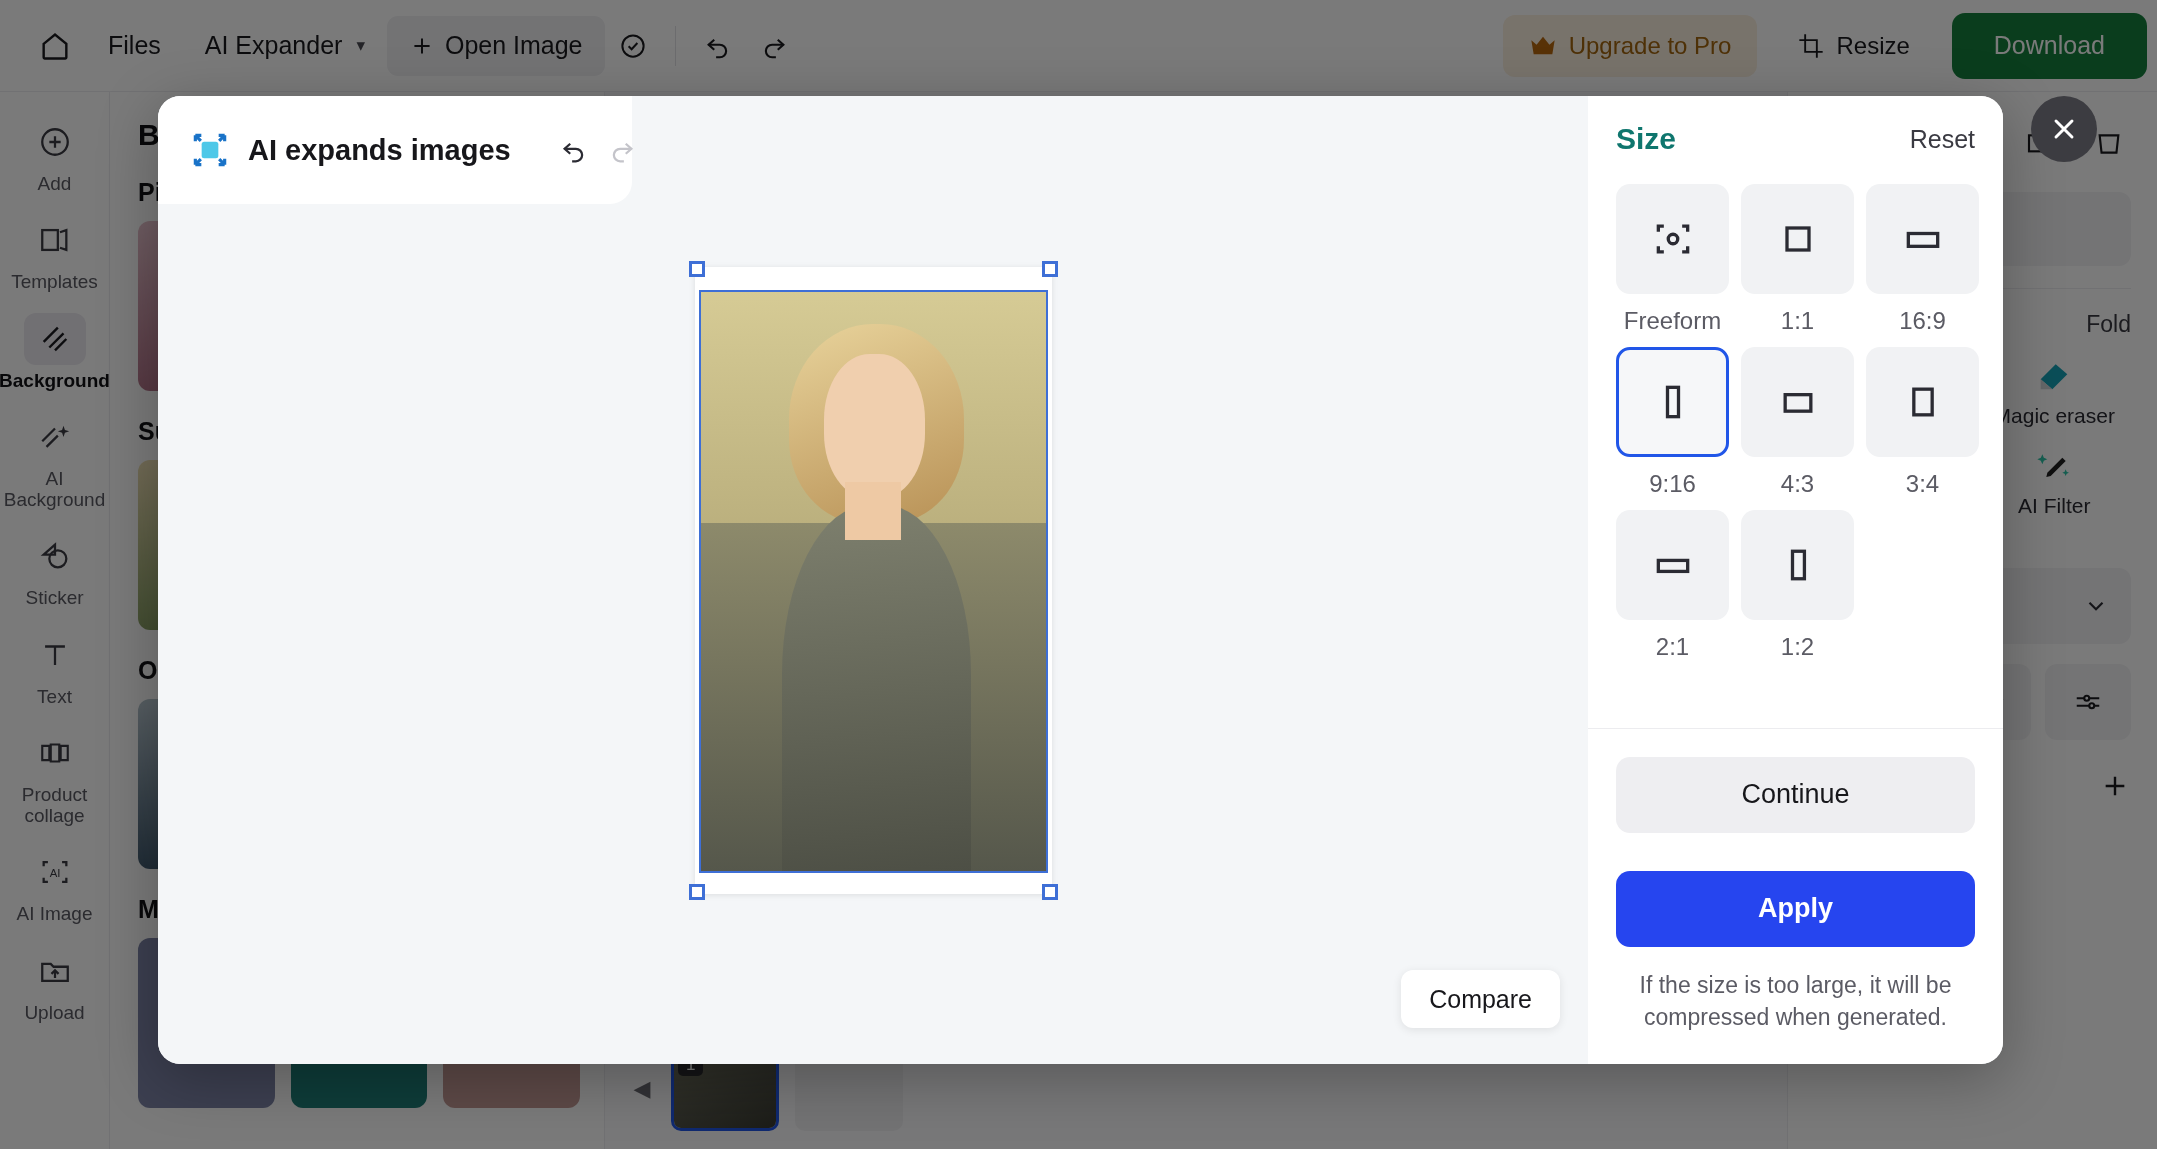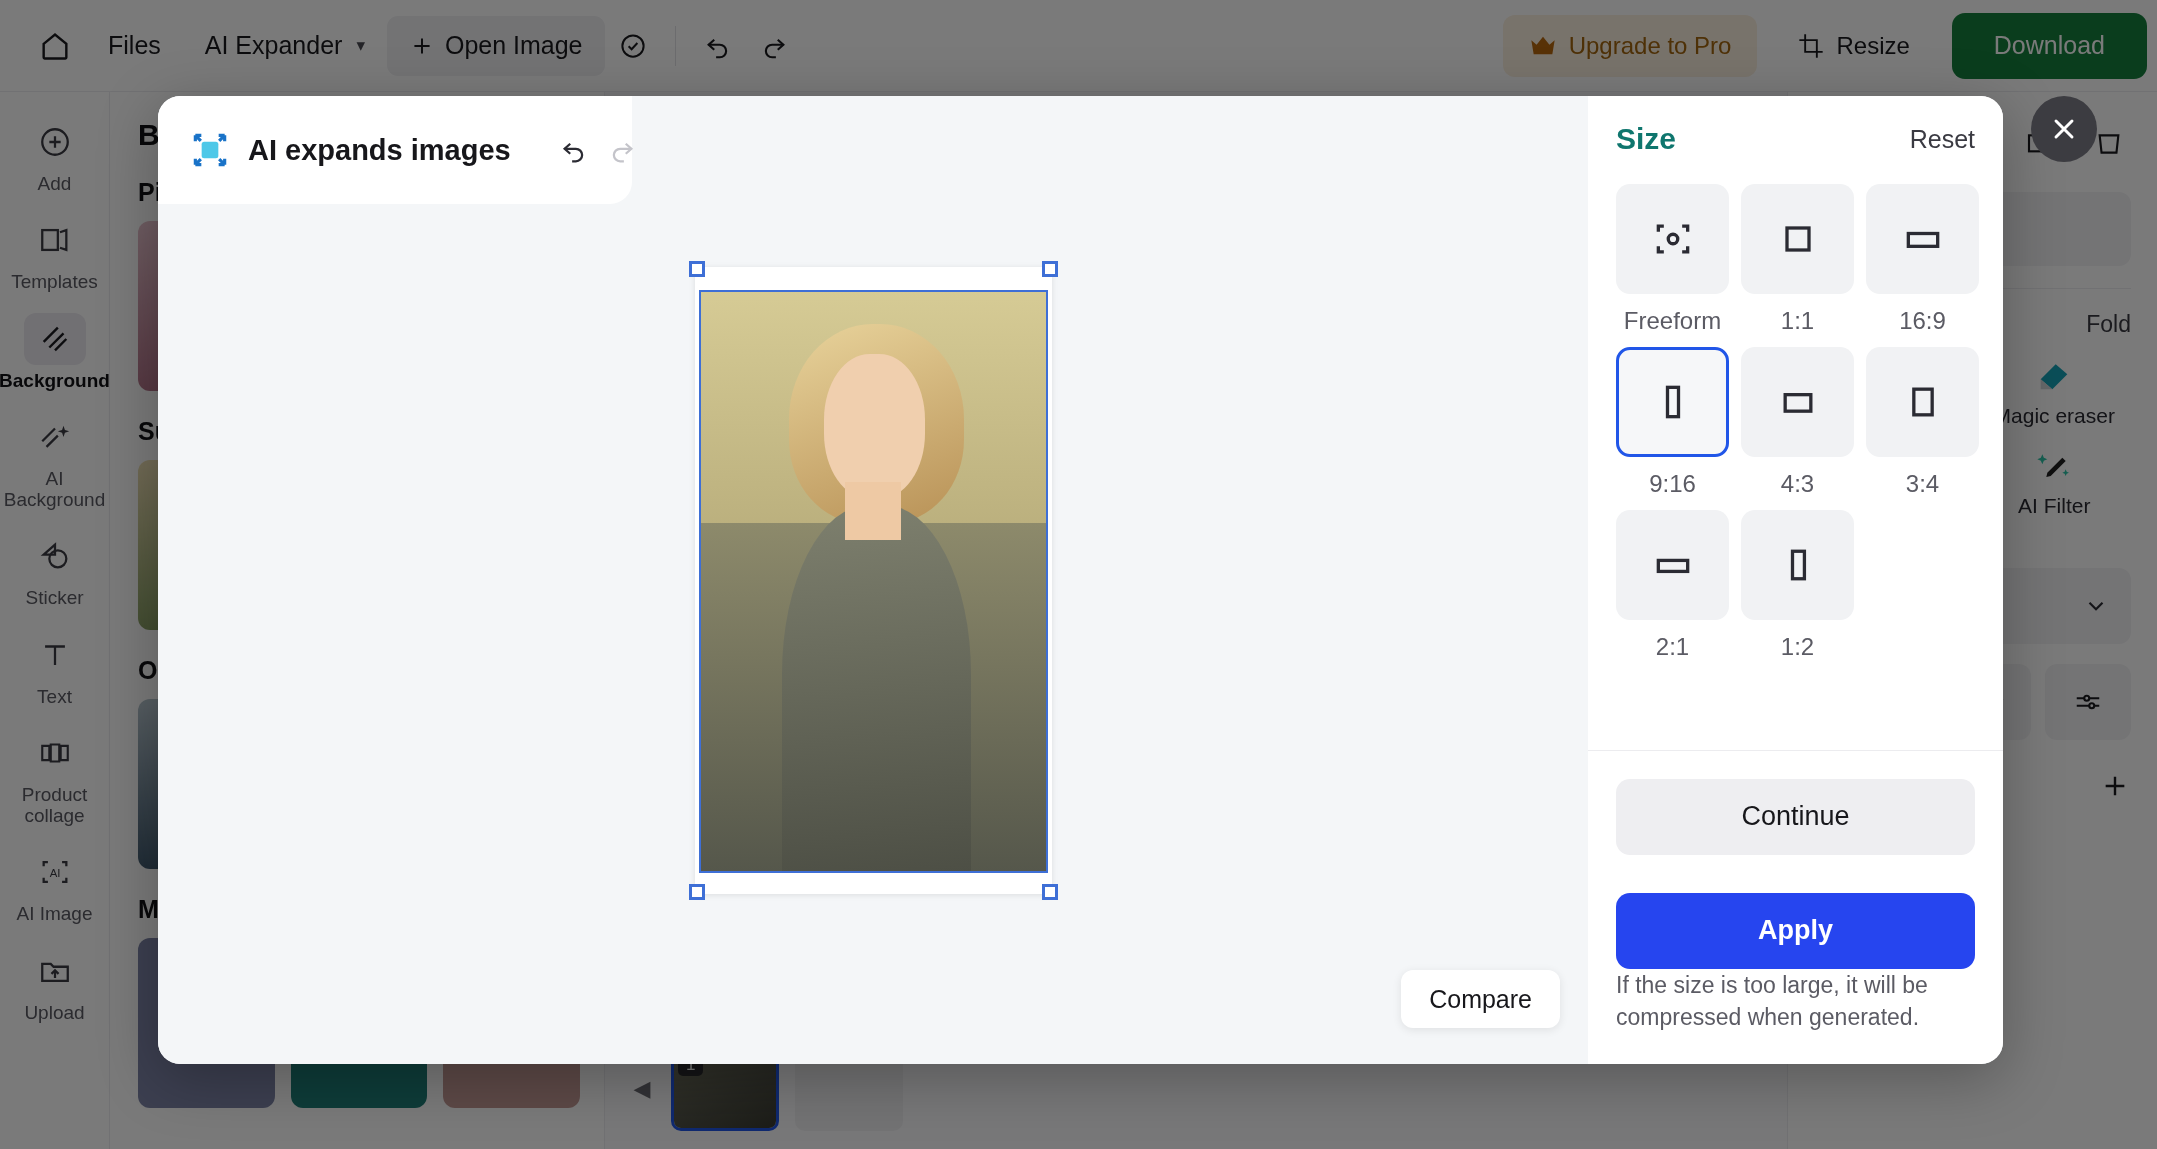--- a/index.html
+++ b/index.html
@@ -184,32 +184,32 @@
   .ratio-cell { display:flex; flex-direction:column; align-items:center; }
   .ratio-box {
     width:113px; height:110px; background:#f1f2f4; border-radius:14px;
     display:flex; align-items:center; justify-content:center;
     border:3px solid transparent;
   }
   .ratio-cell.sel .ratio-box { border-color:#2156e8; background:#f6f7f9; }
   .ratio-lbl { font-size:24px; color:#5b5b64; margin-top:13px; }
   .mr-spacer { flex:1; }
   .mr-hr { height:1px; background:#ececef; margin: 10px 0 0; }
-  .mr-bottom { padding: 28px 28px 30px; }
+  .mr-bottom { padding: 28px 28px 30px; text-align: center; }
   .btn-continue {
     height:76px; background:#eeeef1; border-radius:14px;
     display:flex;align-items:center;justify-content:center;
     font-size:27px; color:#17171b;
   }
   .btn-apply {
     height:76px; background:#2645ef; border-radius:14px; margin-top:38px;
     display:flex;align-items:center;justify-content:center;
     font-size:27px; color:#ffffff; font-weight:700;
   }
-  .mr-note { font-size:23px; line-height:1.42; color:#5b5b64; }
+  .mr-note { margin-top:22px; font-size:23px; line-height:1.42; color:#5b5b64; }
 
   .close-btn {
     position:absolute; right:60px; top:96px; width:66px; height:66px;
     background:#3c3c41; border-radius:50%;
     display:flex; align-items:center; justify-content:center;
   }
 </style>
 </head>
 <body>
 

